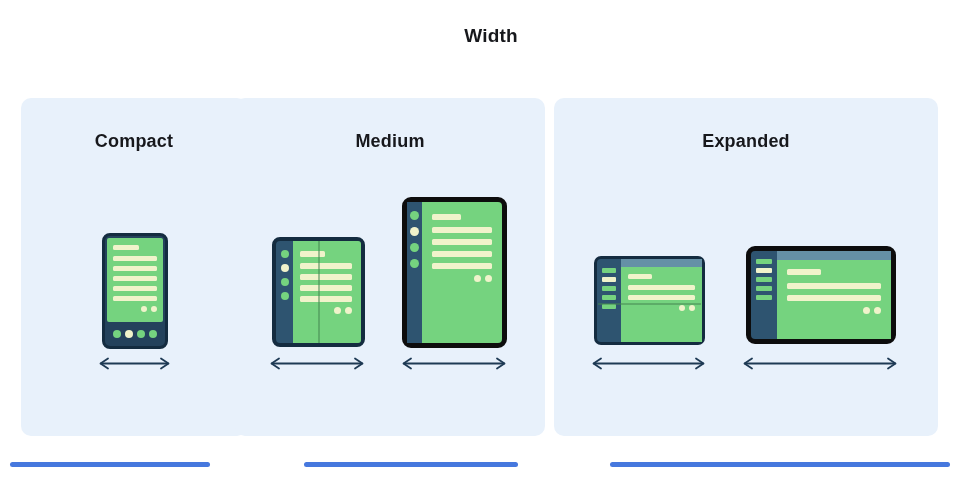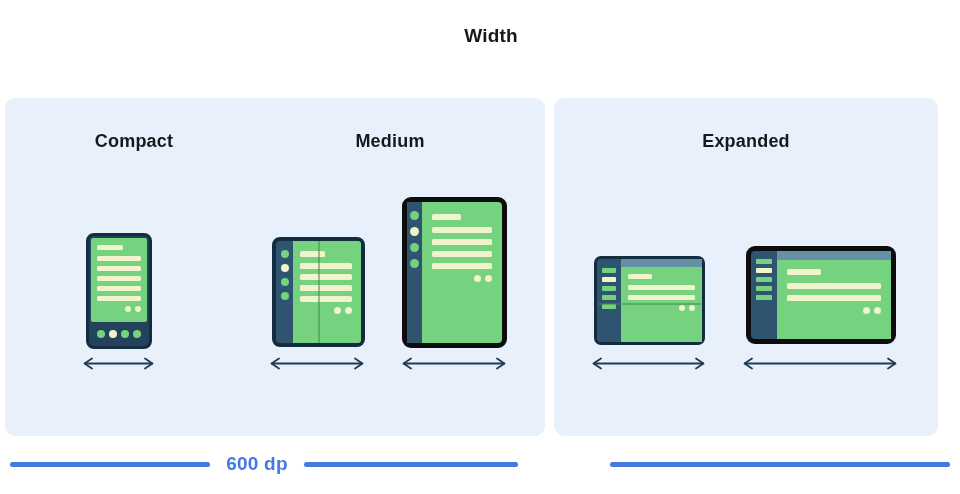--- a/index.html
+++ b/index.html
@@ -6,21 +6,21 @@
   body{font-family:"Liberation Sans","DejaVu Sans",sans-serif;}
   .stage{position:relative;width:960px;height:494px;background:#ffffff;overflow:hidden;}
 
   
   .titleblock{position:absolute;top:25px;left:11px;width:100%;text-align:center;}
   .main-title{font-size:19px;font-weight:700;color:var(--title-black);letter-spacing:.2px;}
   .sub-title{font-size:19px;font-weight:700;color:var(--subtitle-gray);margin-top:8px;letter-spacing:.2px;}
 
   
   .panel{position:absolute;top:98px;height:338px;background:var(--panel-bg);border-radius:10px;}
-  .panel-compact{left:5px;width:226px;padding-left:32px;}
+  .panel-compact{left:21px;width:226px;}
   .panel-medium{left:235px;width:310px;}
   .panel-expanded{left:554px;width:384px;}
   .panel-label{position:absolute;top:33px;left:0;width:100%;text-align:center;font-size:18px;font-weight:700;color:var(--title-black);letter-spacing:.2px;}
 
   
   .bar{height:5px;background:var(--content-cream);border-radius:1.5px;}
   .lines .bar{margin-bottom:5px;}
   .dot{display:inline-block;border-radius:50%;}
   .green{background:var(--screen-green);}
   .cream{background:var(--content-cream);}
@@ -265,17 +265,16 @@
       <path d="M106 2.5 L113.5 7.5 L106 12.5"></path>
     </svg>
     <svg class="arrow arrow-tabl" width="158" height="15" viewBox="0 0 158 15">
       <line x1="4" y1="7.5" x2="154" y2="7.5"></line>
       <path d="M11 2.5 L3.5 7.5 L11 12.5"></path>
       <path d="M147 2.5 L154.5 7.5 L147 12.5"></path>
     </svg>
   </section>
 
   <div class="rule-seg seg1"></div>
-  <div class="bp-label bp-600">600 dp</div>
   <div class="rule-seg seg2"></div>
   <div class="rule-seg seg3"></div>
 
 </div>
 
 </body></html>

